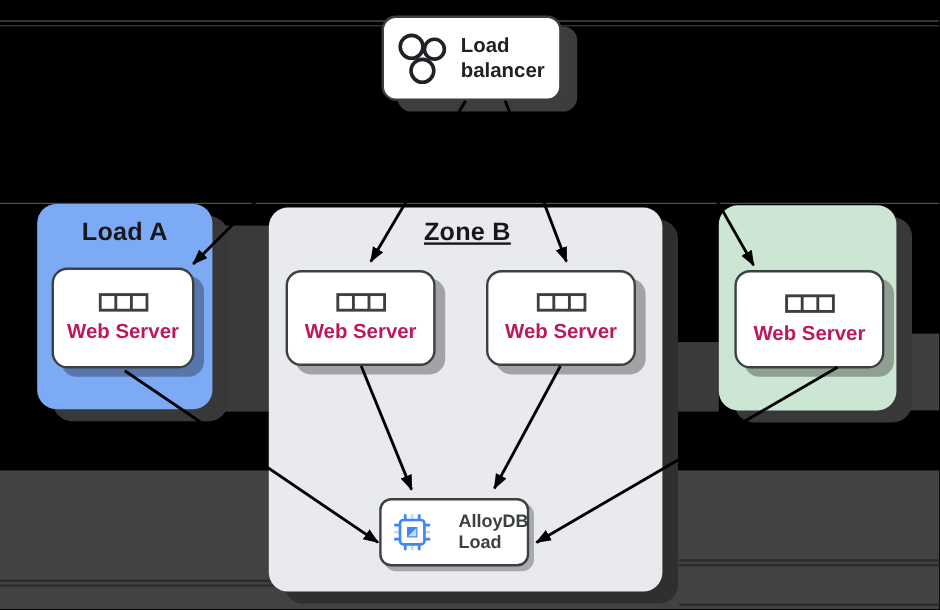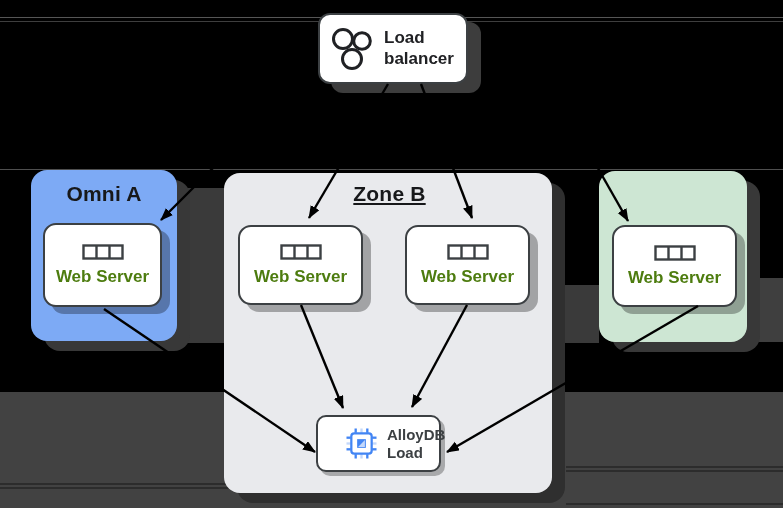--- a/index.html
+++ b/index.html
@@ -42,26 +42,26 @@
   .zt-c{left:599px;width:148px;}
 
   .ws{
     border-radius:13px;box-shadow:8px 7px 0 rgba(0,0,0,0.30);
     display:flex;flex-direction:column;align-items:center;justify-content:center;gap:7px;
   }
   .ws-a{left:43px;top:223px;width:119px;height:84px;}
   .ws-b1{left:238px;top:225px;width:125px;height:80px;}
   .ws-b2{left:405px;top:225px;width:125px;height:80px;}
   .ws-c{left:612px;top:225px;width:125px;height:82px;}
-  .ws-label{font-size:17px;font-weight:700;color:#4d7c0f;}
+  .ws-label{font-size:17px;font-weight:700;color:#be185d;}
 
   .db-box{
     left:316px;top:415px;width:125px;height:57px;border-radius:10px;
     box-shadow:4px 4px 0 rgba(0,0,0,0.28);
-    display:flex;align-items:center;gap:10px;padding-left:28px;
+    display:flex;align-items:center;gap:23px;padding-left:10px;
   }
   .db-label{font-size:15px;font-weight:700;color:#3c4043;line-height:1.15;}
 
   .icon{flex:0 0 auto;display:block;}
 
   
   #arrows{position:absolute;left:0;top:0;width:783px;height:508px;pointer-events:none;}
 </style>
 </head>
 <body>
@@ -78,21 +78,21 @@
   <div class="dline" style="left:0;top:483px;width:237px;"></div>
   <div class="dline" style="left:0;top:487px;width:237px;"></div>
   <div class="dline" style="left:566px;top:466px;width:217px;"></div>
   <div class="dline" style="left:566px;top:470px;width:217px;"></div>
   <div class="dline" style="left:566px;top:503px;width:217px;"></div>
 
   <div class="zone zoneA"></div>
   <div class="zone zoneB"></div>
   <div class="zone zoneC"></div>
 
-  <div class="zone-title zt-a">Omni A</div>
+  <div class="zone-title zt-a">Load A</div>
   <div class="zone-title zt-b">Zone B</div>
 
   <div class="whitebox lb-box">
     <svg class="icon" width="46" height="46" viewBox="0 0 46 46">
       <circle cx="13" cy="13" r="9.5" fill="none" stroke="#202124" stroke-width="3"></circle>
       <circle cx="32" cy="15" r="8.3" fill="none" stroke="#202124" stroke-width="3"></circle>
       <circle cx="22" cy="33" r="9.5" fill="none" stroke="#202124" stroke-width="3"></circle>
     </svg>
     <div class="lb-label">Load balancer</div>
   </div>

